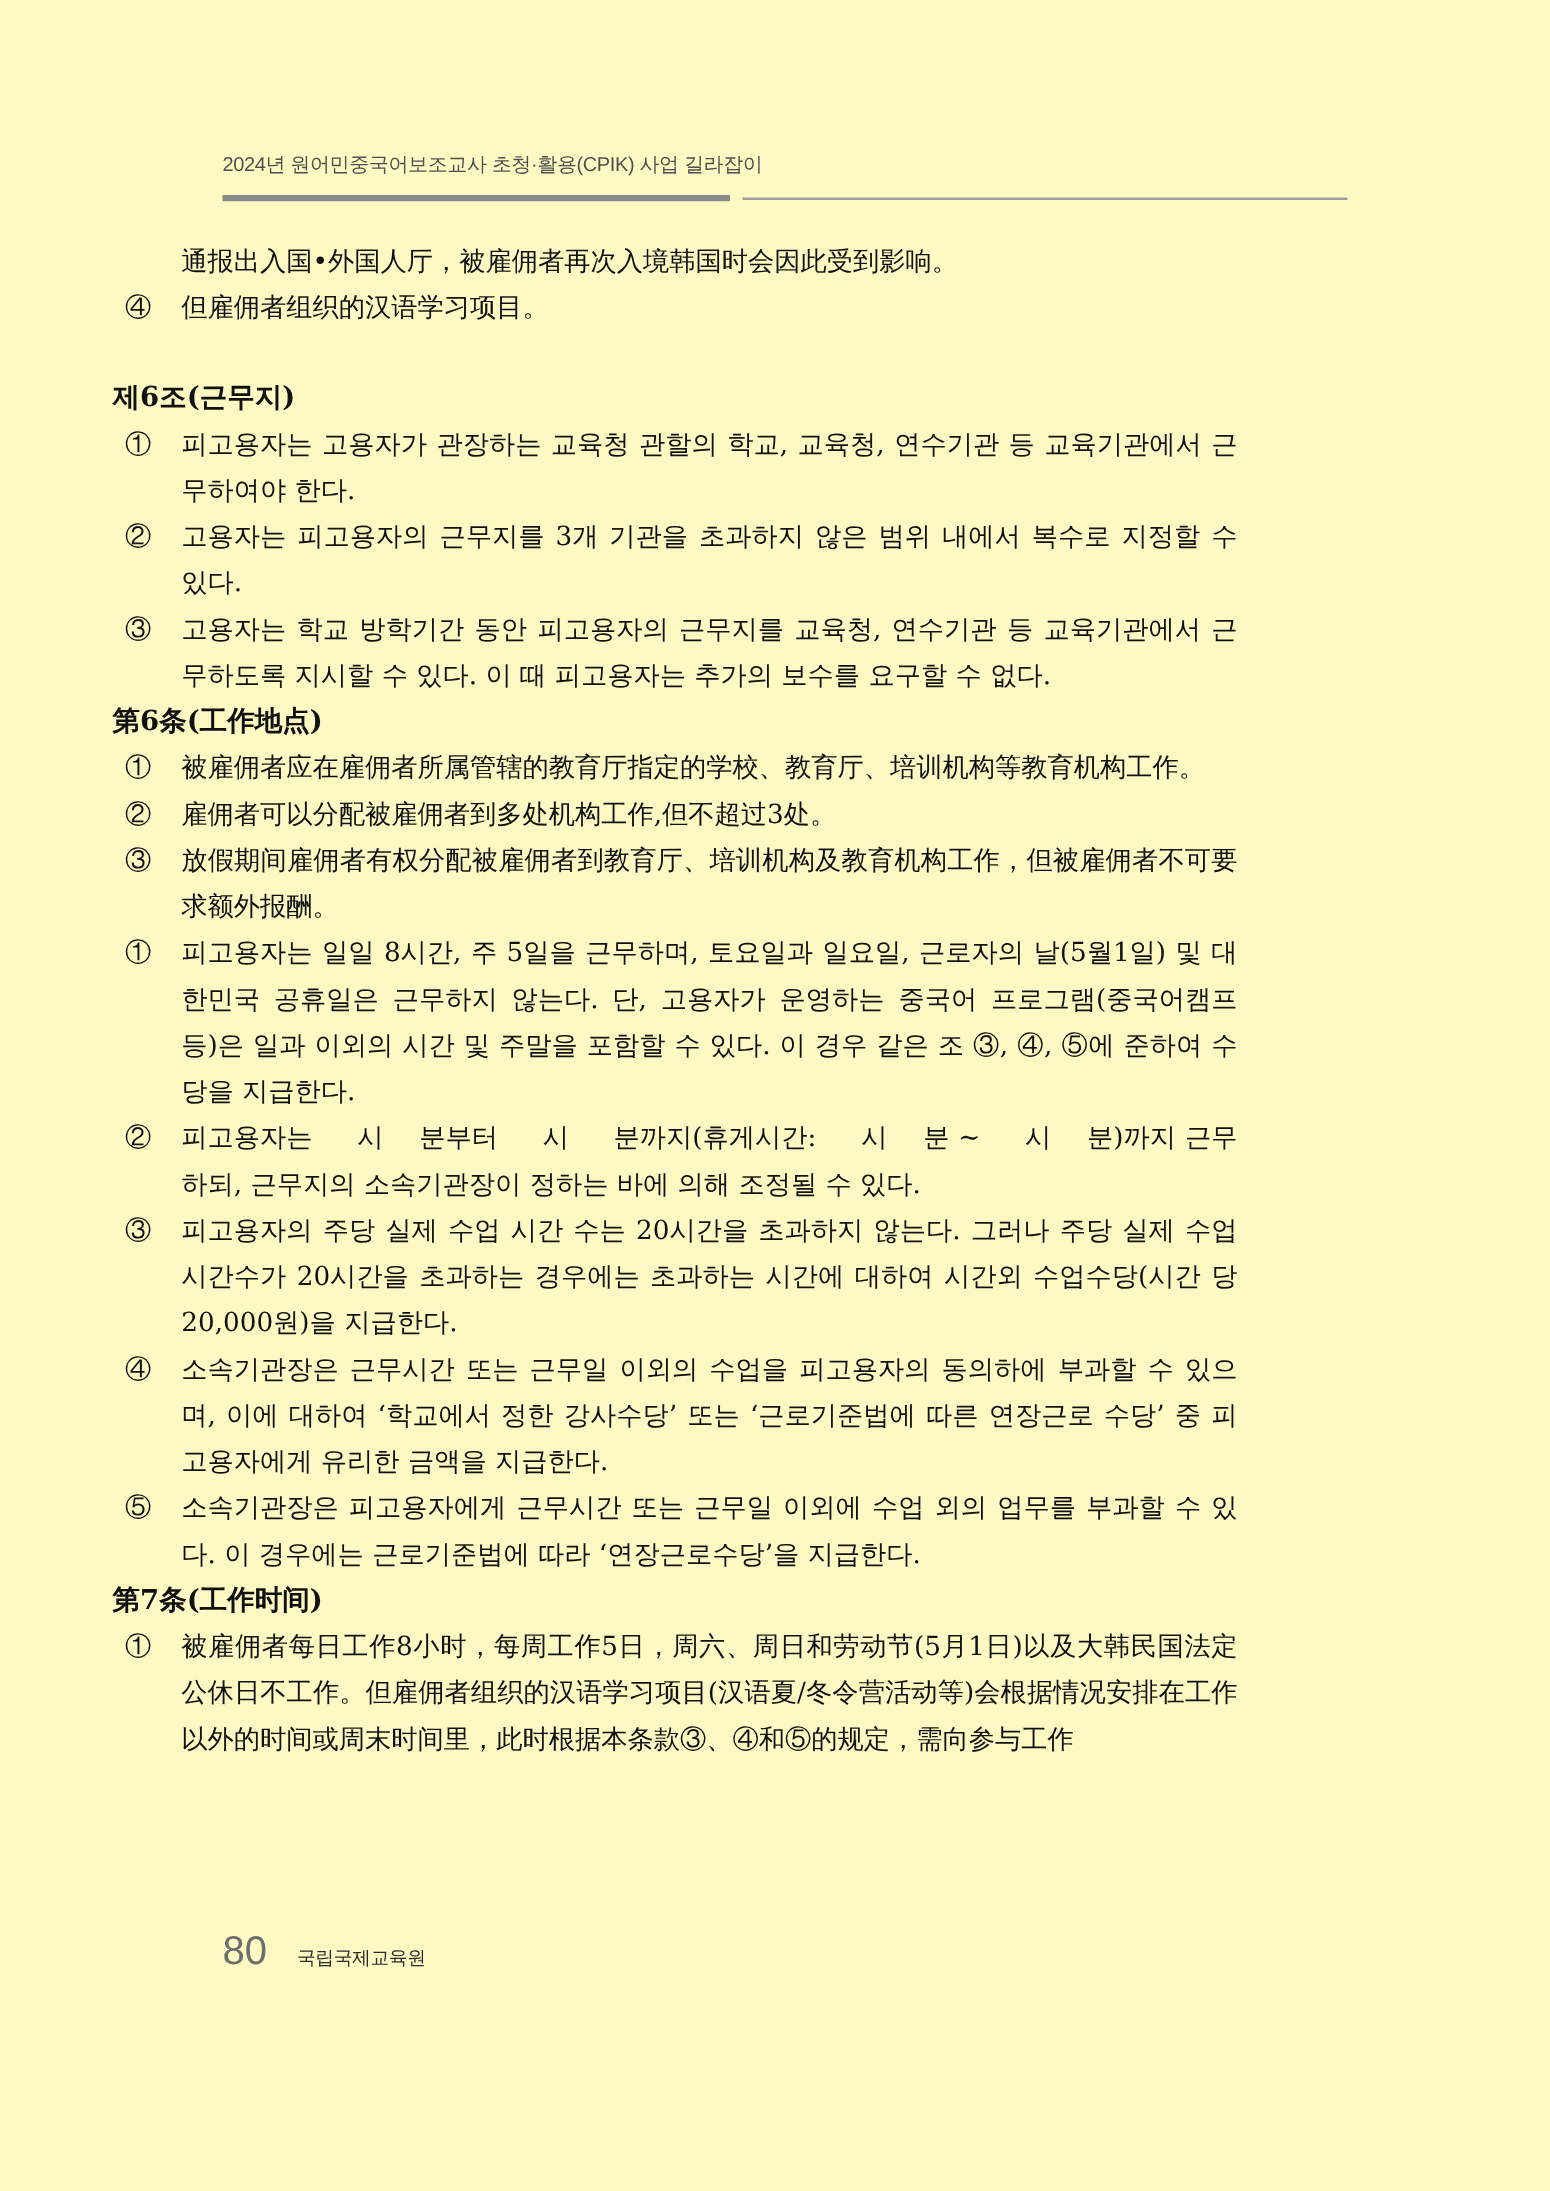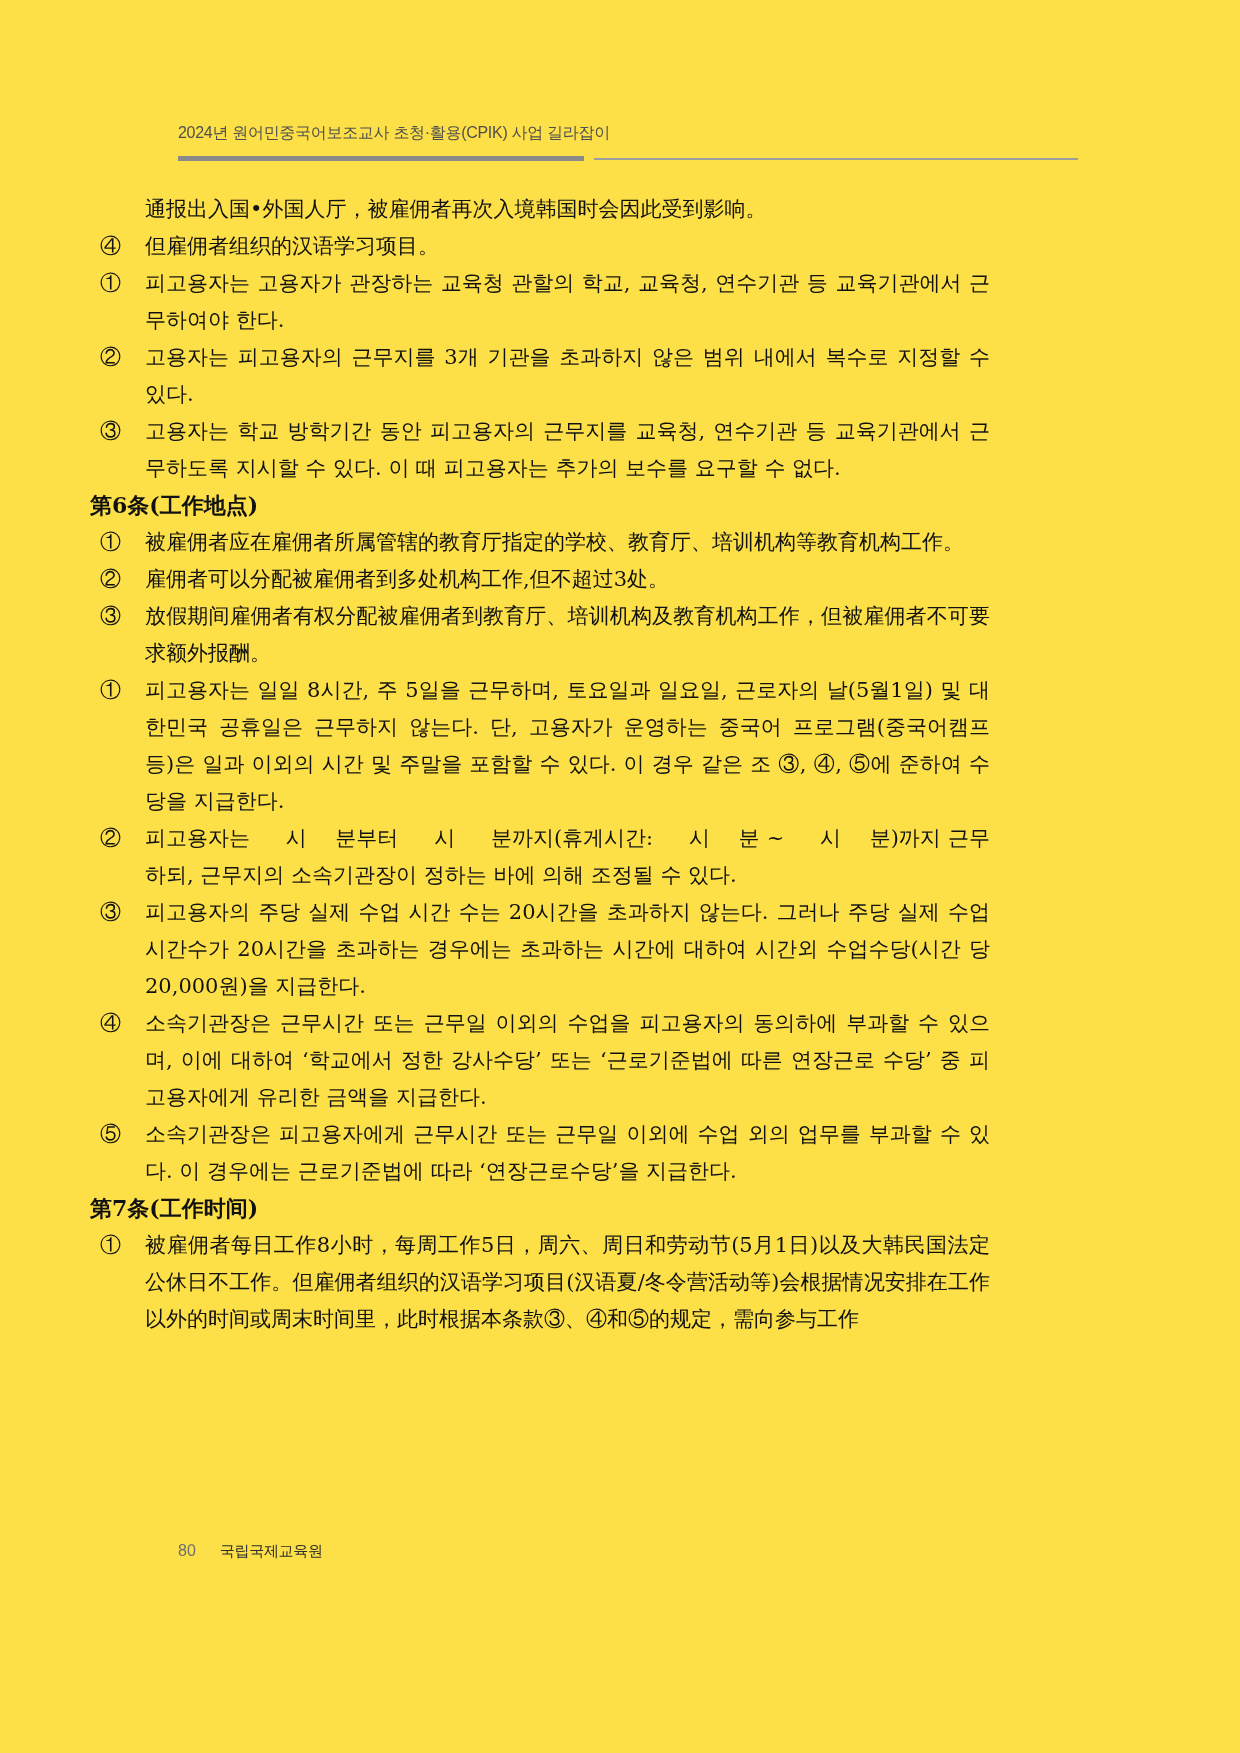--- a/index.html
+++ b/index.html
@@ -8,21 +8,21 @@
     width: 1240px;
     height: 1753px;
     position: relative;
     font-family: "DejaVu Serif", serif;
     color: #111111;
   }
   .page {
     position: relative;
     width: 1240px;
     height: 1753px;
-    background: #fde047;
+    background: #fef9c3;
     overflow: hidden;
   }
 
   
   .header { margin: 122px 162px 0 178px; }
   .header-title {
     font-family: "Liberation Sans", sans-serif;
     font-size: 16px;
     line-height: 22px;
     color: #4f4f4f;
@@ -69,21 +69,21 @@
   
   .footer {
     position: absolute;
     left: 178px;
     top: 1542px;
     display: flex;
     align-items: baseline;
     font-family: "Liberation Sans", sans-serif;
   }
   .footer-num {
-    font-size: 16px;
+    font-size: 32px;
     color: #6e6e6e;
     text-align: right;
   }
   .footer-org {
     font-size: 15px;
     color: #2a2a2a;
     margin-left: 24px;
     letter-spacing: -0.3px;
   }
 </style>
@@ -103,20 +103,21 @@
 
   <div class="content">
 
     <p class="continuation">通报出入国•外国人厅，被雇佣者再次入境韩国时会因此受到影响。</p>
     <div class="item">
       <span class="num">④</span>
       <span class="text">但雇佣者组织的汉语学习项目。</span>
     </div>
 
     <section>
+      <h2 class="heading gap-before">제6조(근무지)</h2>
       <div class="item">
         <span class="num">①</span>
         <span class="text">피고용자는 고용자가 관장하는 교육청 관할의 학교, 교육청, 연수기관 등 교육기관에서 근무하여야 한다.</span>
       </div>
       <div class="item">
         <span class="num">②</span>
         <span class="text">고용자는 피고용자의 근무지를 3개 기관을 초과하지 않은 범위 내에서 복수로 지정할 수 있다.</span>
       </div>
       <div class="item">
         <span class="num">③</span>

